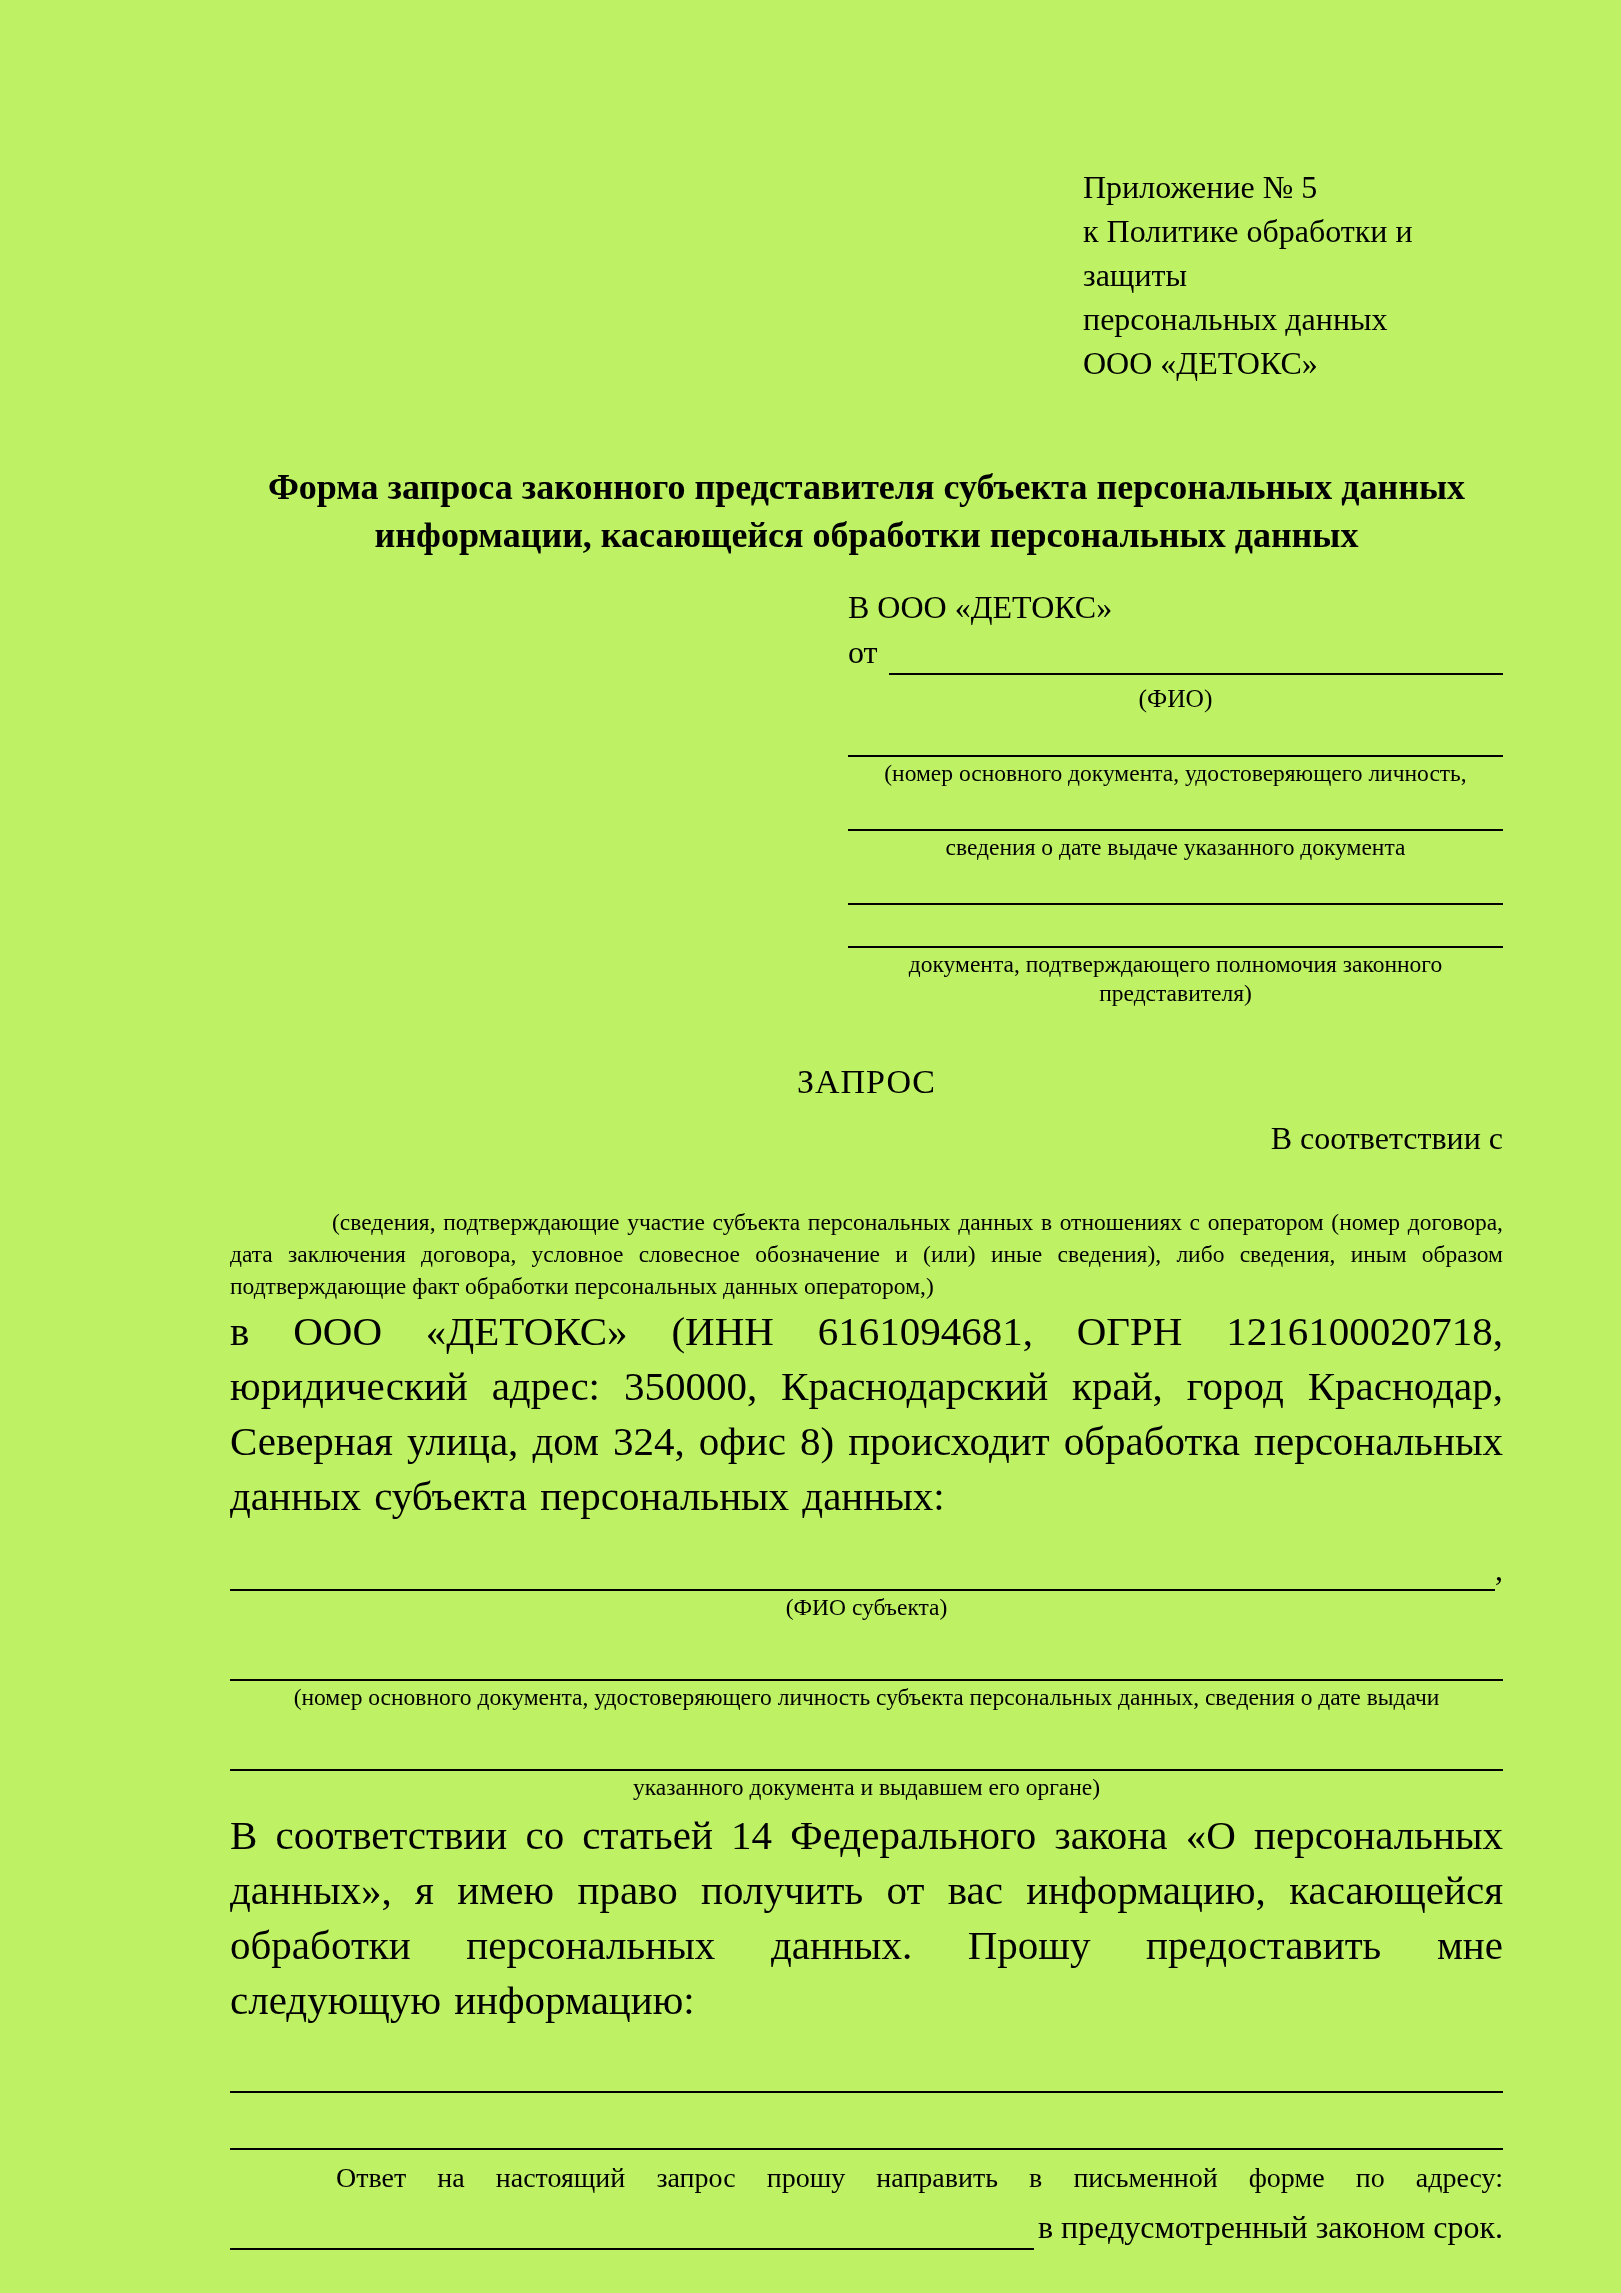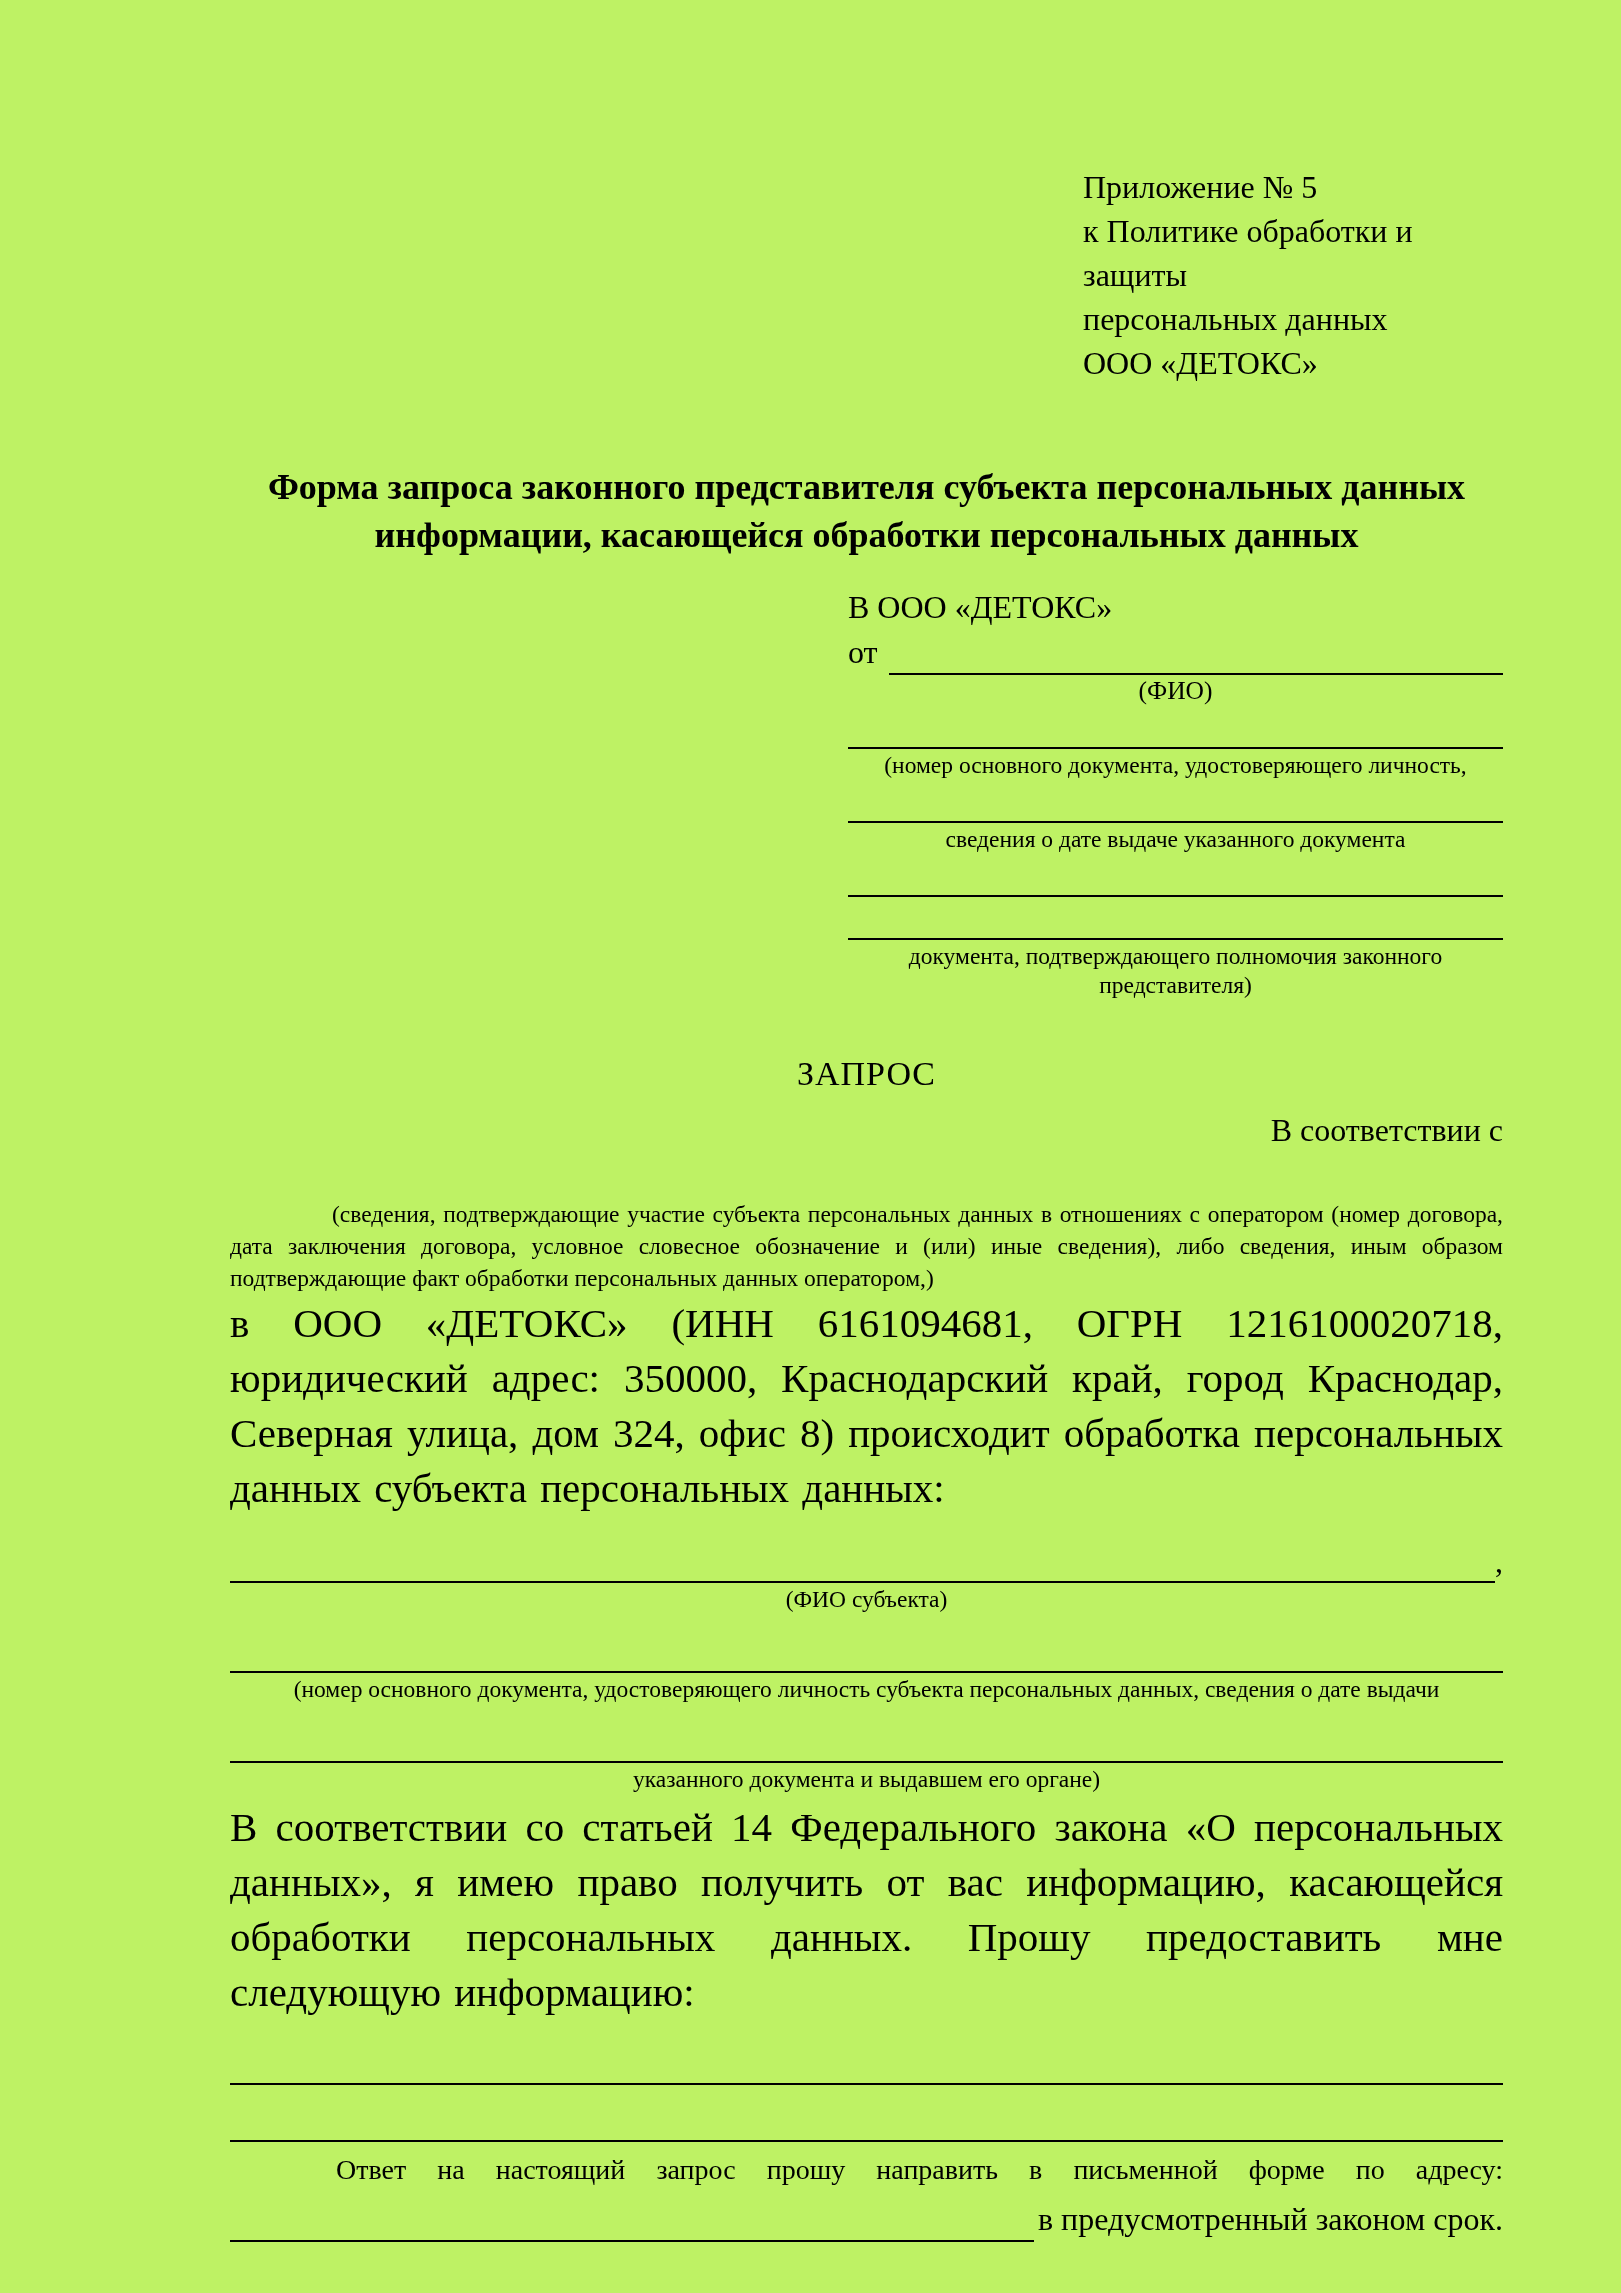--- a/index.html
+++ b/index.html
@@ -19,21 +19,21 @@
     margin-top:78px;text-align:center;font-weight:bold;
     font-size:36px;line-height:48px;
   }
 
   .addressee{margin-top:25.5px;margin-left:618px;width:655px;}
   .addr-to{line-height:45px;}
   .from-row{display:flex;align-items:flex-end;line-height:45px;}
   .from-row .lbl{flex:0 0 auto;}
   .blank{border-bottom:2.9px solid #000;}
   .from-row .blank{flex:1 1 auto;margin-left:11.8px;height:39px;}
-  .fio-cap{font-size:25.5px;line-height:31px;text-align:center;}
+  .fio-cap{font-size:25.5px;line-height:31px;text-align:center;margin-top:8px;}
   .pair-blank{height:41px;border-bottom:2.9px solid #000;}
   .pair-cap{font-size:23.5px;line-height:29px;text-align:center;padding-top:2px;}
 
   .zapros{margin-top:51px;text-align:center;font-size:34px;letter-spacing:1px;}
 
   .intro-row{display:flex;align-items:flex-end;margin-top:11.8px;line-height:45px;flex-direction:column;}
   .intro-row .lbl{flex:0 0 auto;margin-left:106px;}
   .intro-row .blank{flex:1 1 auto;margin-left:13.7px;height:39px;}
 
   .note{font-size:23.5px;line-height:32px;text-align:justify;text-indent:102px;margin-top:3.9px;}

